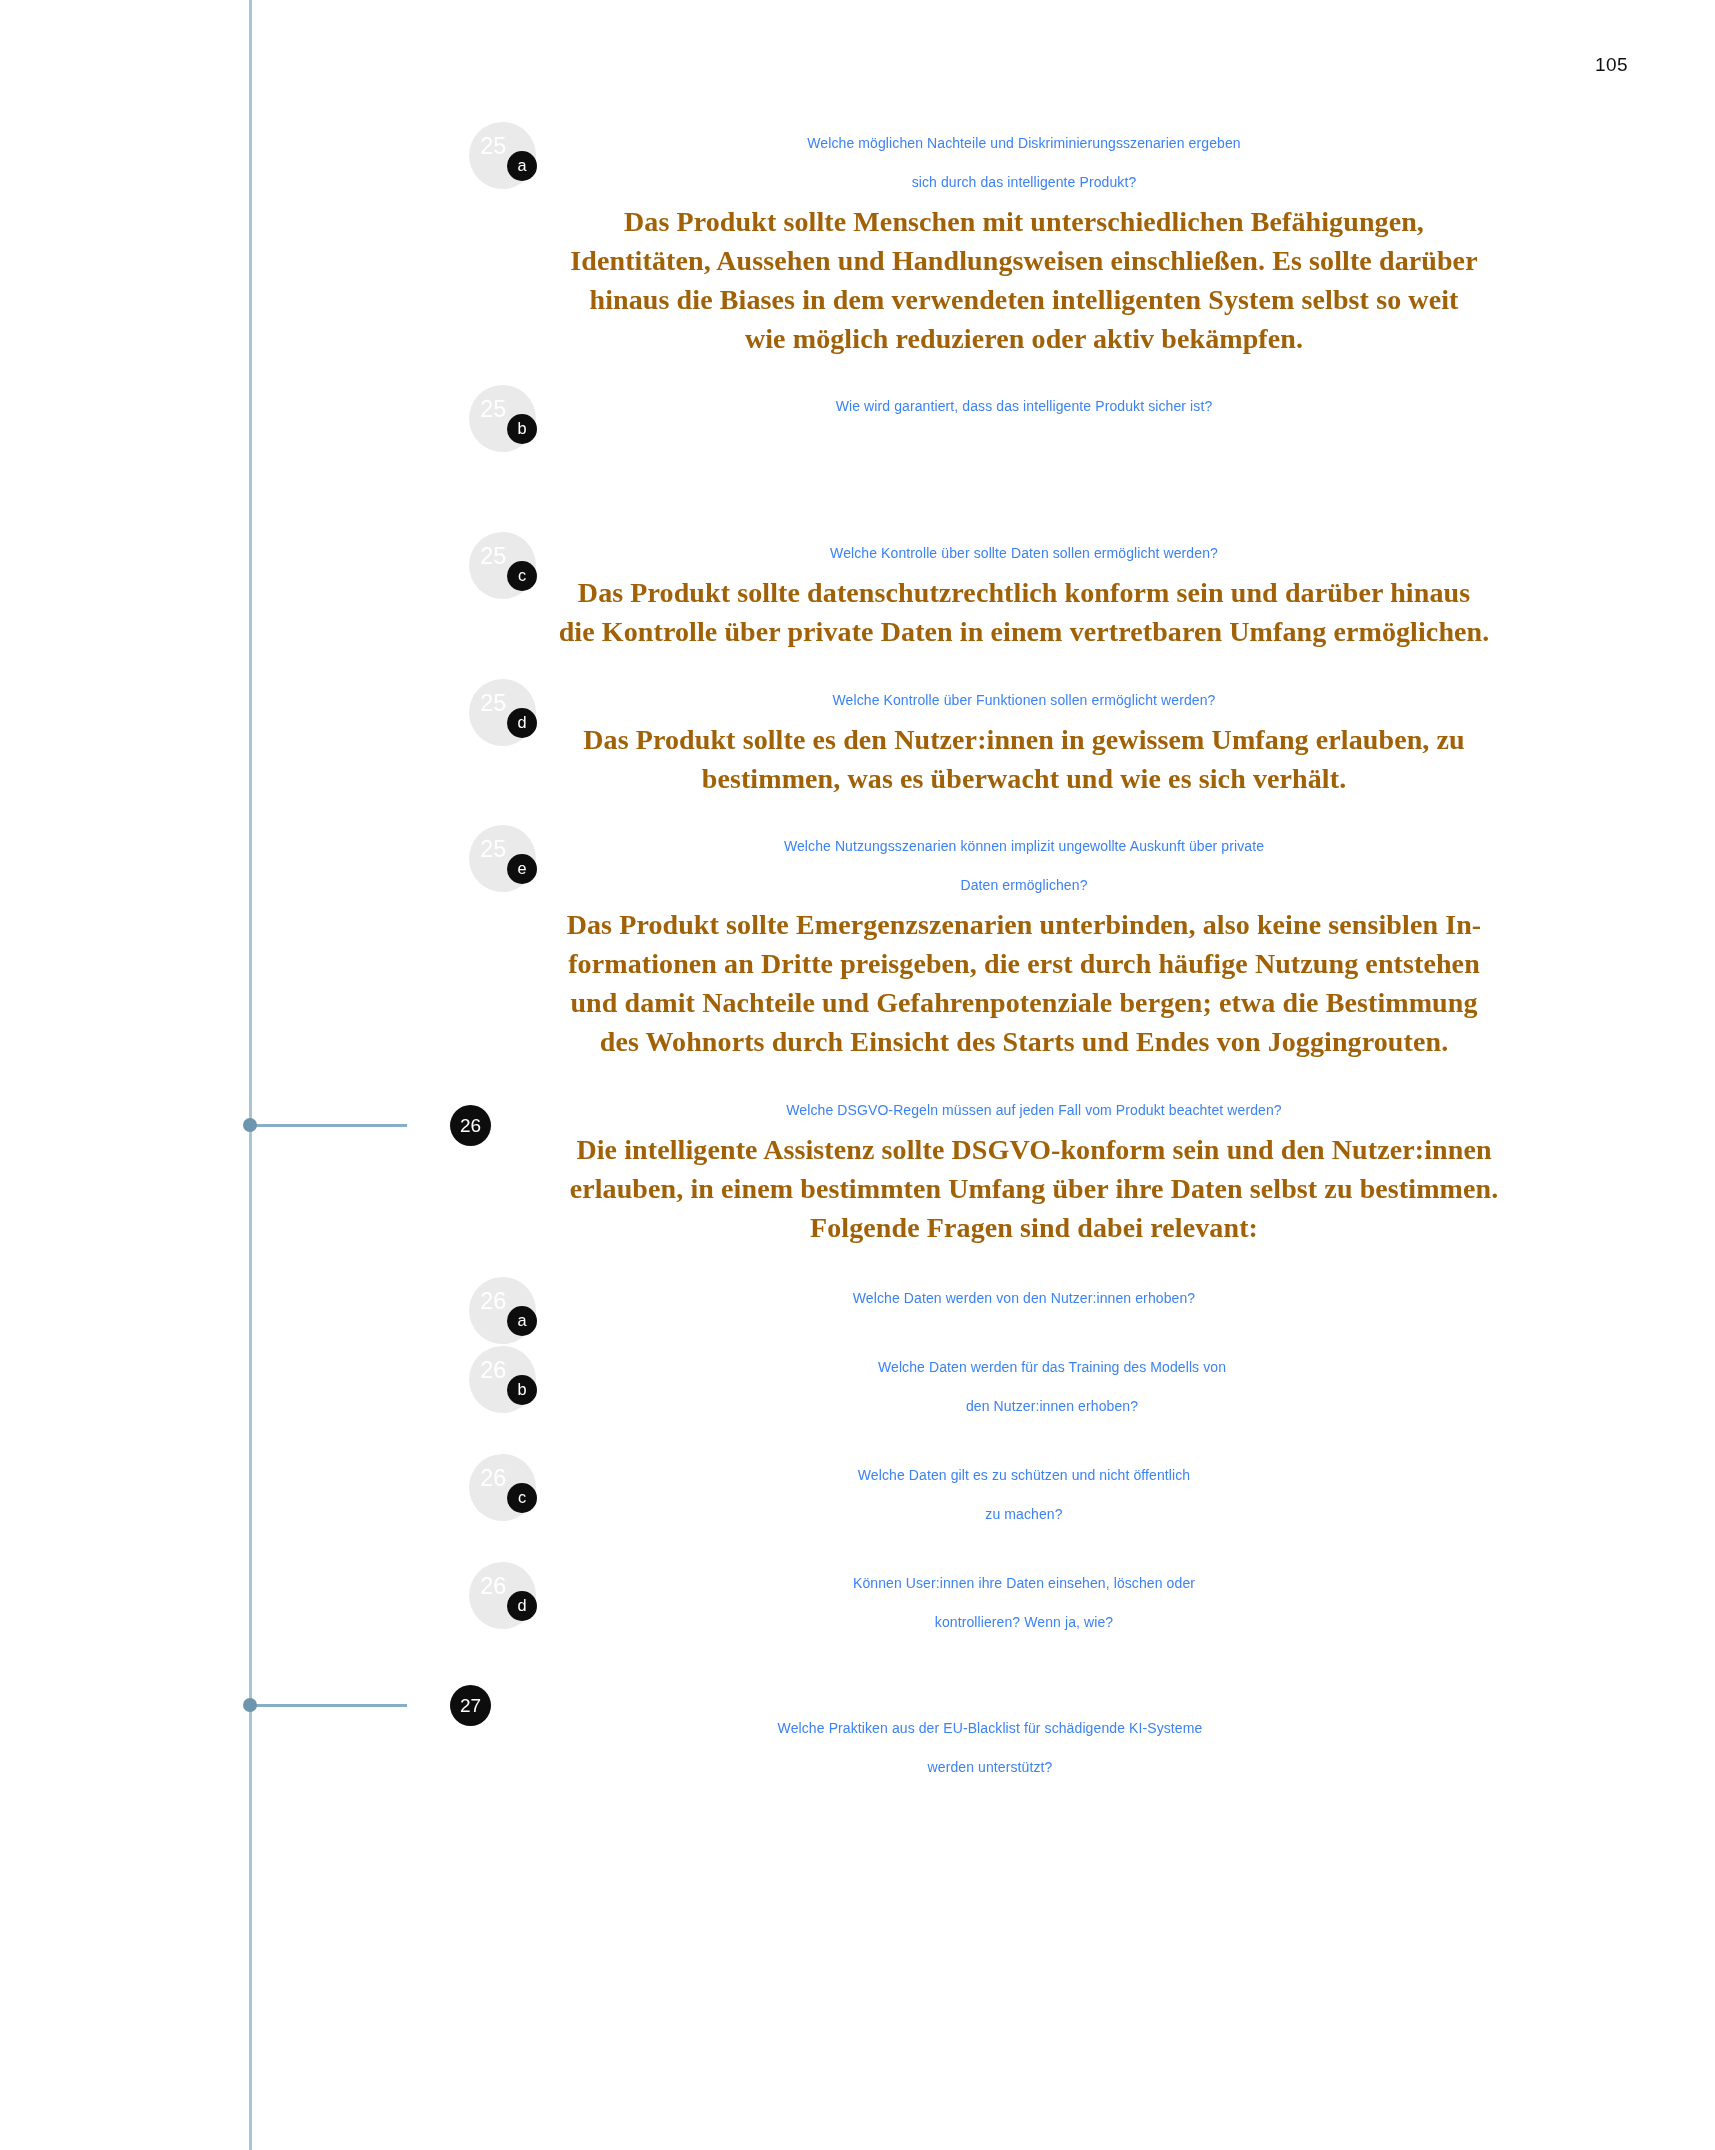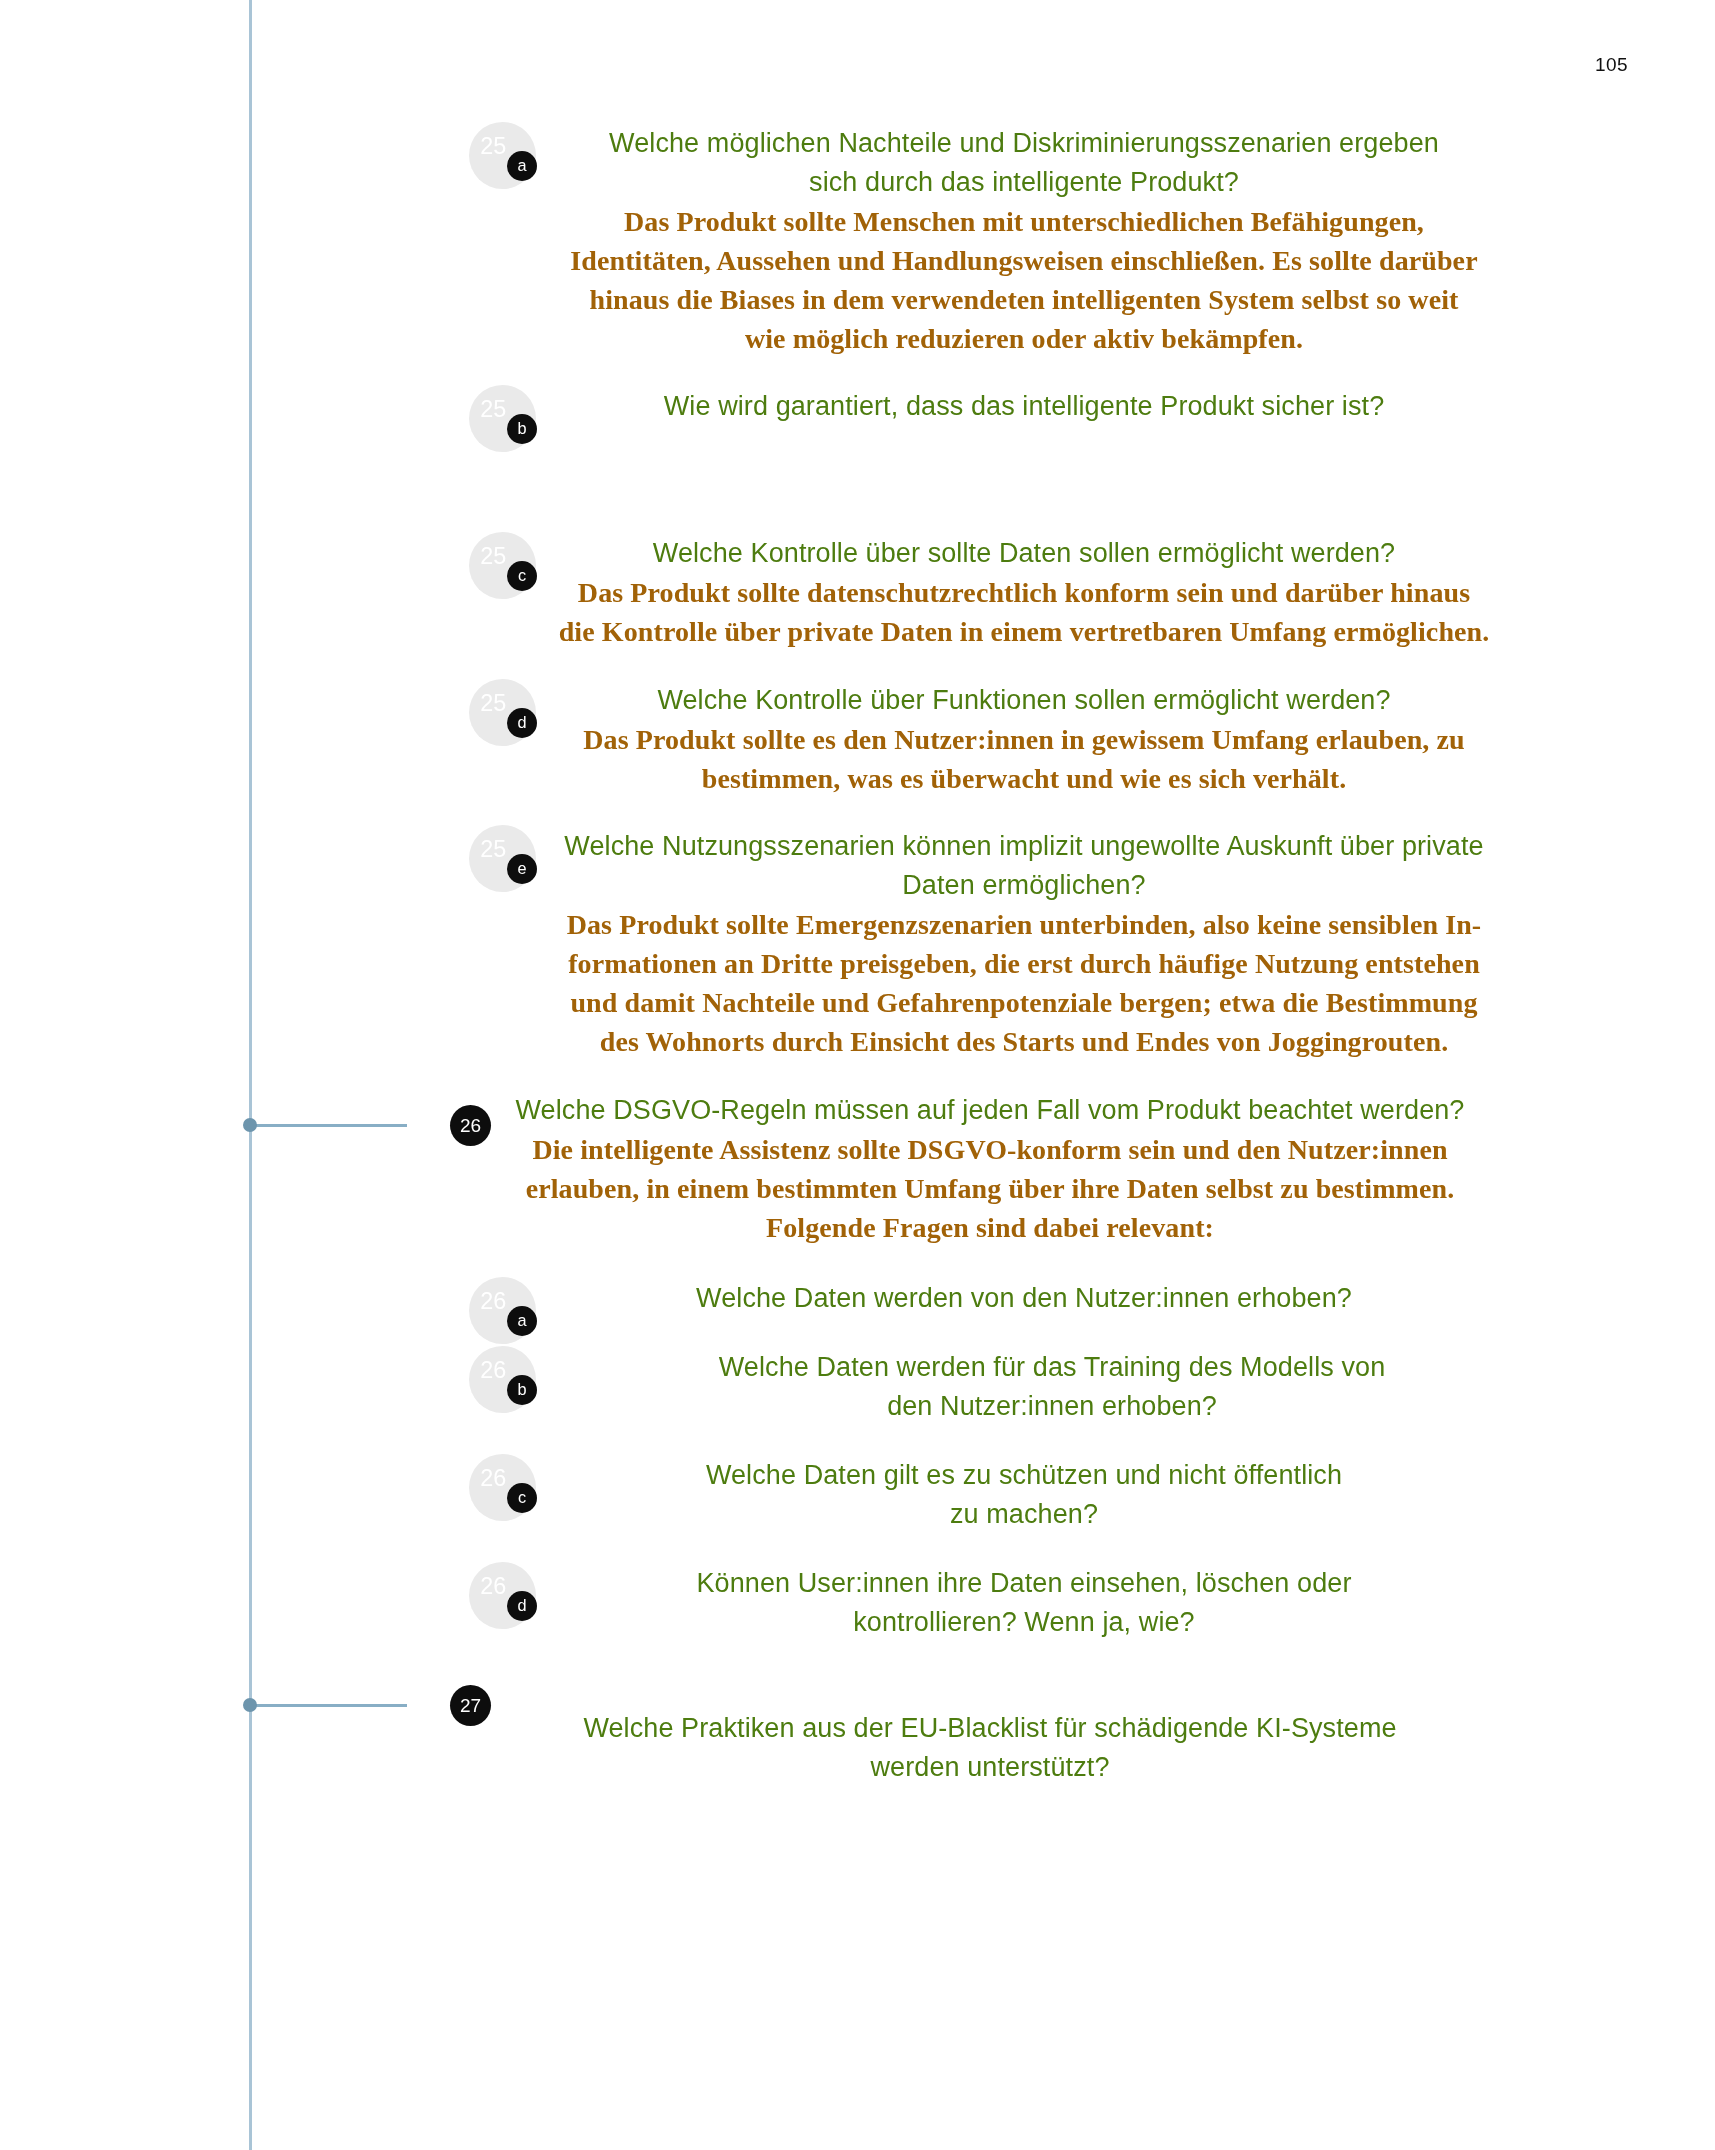--- a/index.html
+++ b/index.html
@@ -139,23 +139,23 @@
   
   .body-text {
     position: absolute;
     left: 113px;
     top: 0;
     width: 950px;
   }
   .block.level-top .body-text { left: 79px; }
 
   .q {
-    font-size: 27px;
+    font-size: 14px;
     line-height: 39px;
-    color: #4d7c0f;
+    color: #3b82f6;
     letter-spacing: 0.1px;
     white-space: pre-line;
   }
   .a {
     font-size: 28px;
     line-height: 39px;
     color: #a16207;
     font-weight: bold;
     letter-spacing: 0.1px;
     white-space: pre-line;
@@ -228,21 +228,21 @@
           <div class="a">Das Produkt sollte Emergenzszenarien unterbinden, also keine sensiblen In-
 formationen an Dritte preisgeben, die erst durch häufige Nutzung entstehen
 und damit Nachteile und Gefahrenpotenziale bergen; etwa die Bestimmung
 des Wohnorts durch Einsicht des Starts und Endes von Joggingrouten.</div>
         </div>
       </div>
       <div class="block level-top" style="top: 1102px;">
         <div class="badge-wrap">
           <div class="badge-number">26</div>
         </div>
-        <div class="body-text" style="top: -11.3px;">
+        <div class="body-text" style="top: -11.3px; margin-left: 44px;">
           <div class="q">Welche DSGVO-Regeln müssen auf jeden Fall vom Produkt beachtet werden?</div>
           <div class="a">Die intelligente Assistenz sollte DSGVO-konform sein und den Nutzer:innen
 erlauben, in einem bestimmten Umfang über ihre Daten selbst zu bestimmen.
 Folgende Fragen sind dabei relevant:</div>
         </div>
       </div>
       <div class="block level-sub" style="top: 1290px;">
         <div class="badge-wrap">
           <div class="badge-ghost">26</div>
           <div class="badge-letter">a</div>

